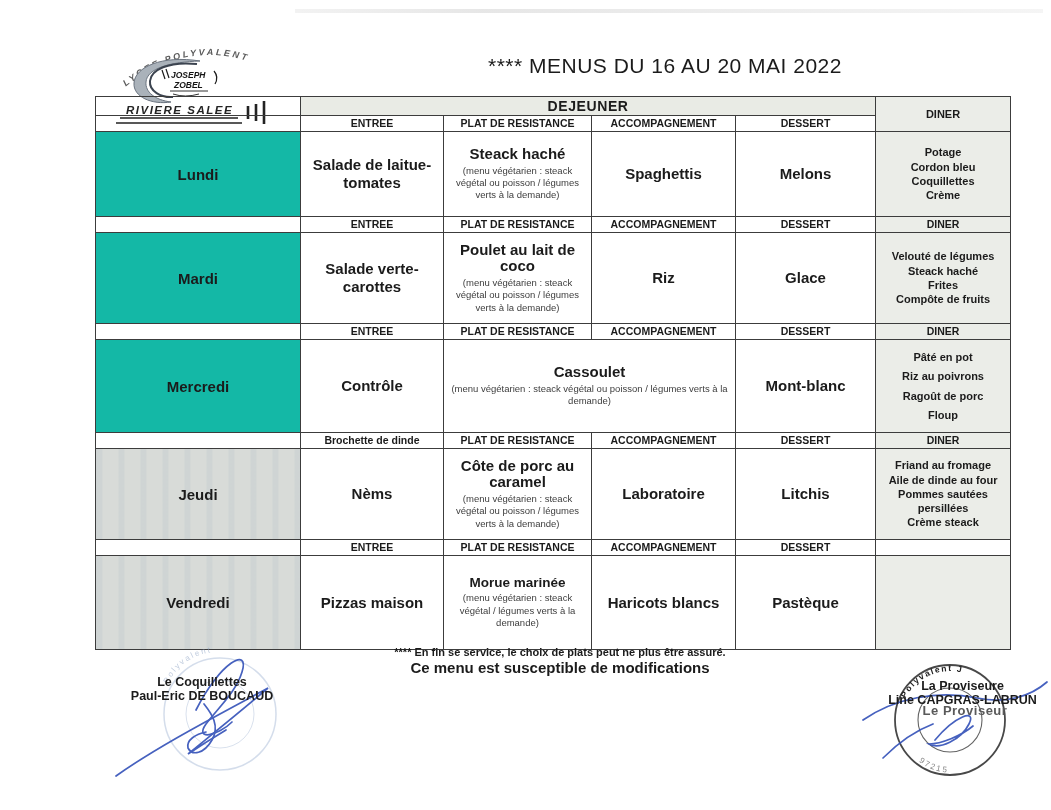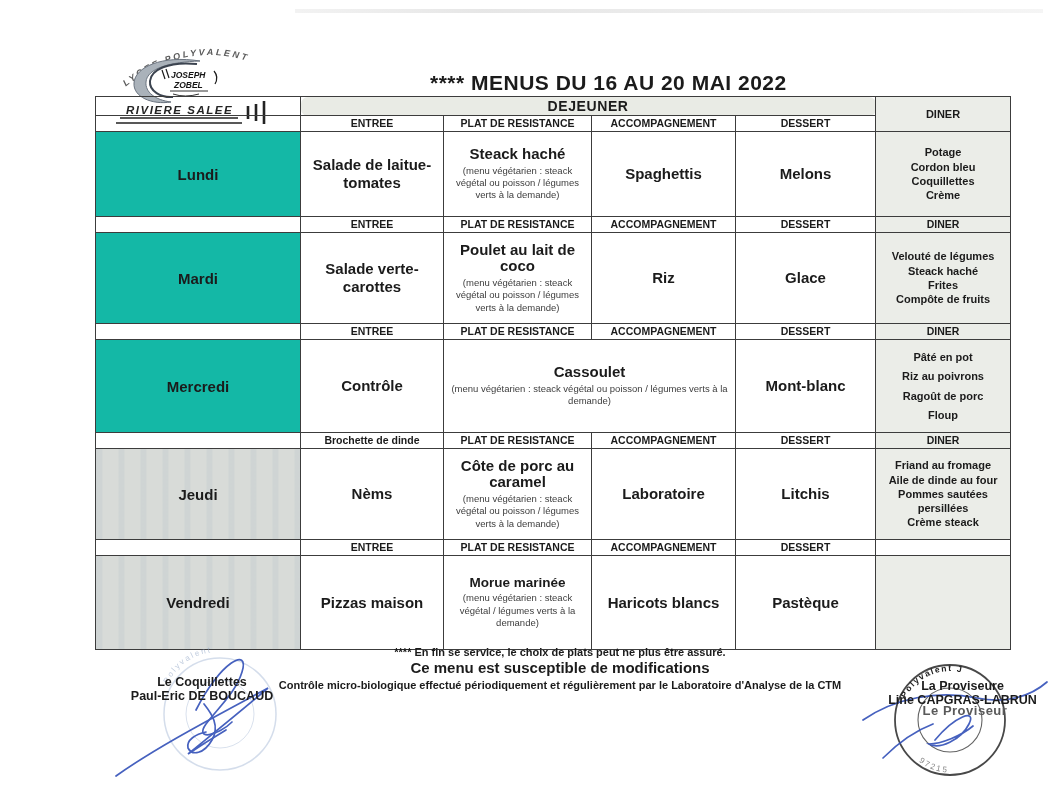--- a/index.html
+++ b/index.html
@@ -3,29 +3,29 @@
 <meta charset="utf-8">
 <style>
   html,body { margin:0; padding:0; background:#ffffff; }
   .page {
     position:relative; width:1051px; height:810px; background:#ffffff;
     font-family:"Liberation Sans", sans-serif; color:#1b1b1b; overflow:hidden;
   }
   .scan-line { position:absolute; left:295px; top:9px; width:748px; height:4px;
     background:linear-gradient(90deg,#f0f0f0,#e2e2e2 25%,#eaeaea 60%,#f3f3f3); opacity:.85; }
 
-  .title { position:absolute; left:430px; top:54px; width:470px; text-align:left;
-    font-size:21px; font-weight:bold; letter-spacing:.5px;margin-top:17px; }
+  .title { position:absolute; left:430px; top:54px; width:470px; text-align:center;
+    font-size:21px; font-weight:normal; letter-spacing:.5px; }
 
   table.menu { position:absolute; left:95px; top:96px; width:915px;
     border-collapse:collapse; table-layout:fixed; }
   table.menu td { border:1px solid #3c3c3c; padding:1px 3px; text-align:center;
     vertical-align:middle; overflow:hidden; }
   td.nob { border:none; background:transparent; }
-  .dej { background:#e9ebe5; font-weight:bold; font-size:14px; letter-spacing:.6px;border-radius:7px; }
+  .dej { background:#e9ebe5; font-weight:bold; font-size:14px; letter-spacing:.6px; }
   .dinh { background:#ebede8; font-weight:bold; font-size:11px; }
   tr.sub td { font-size:10.5px; font-weight:bold; height:15px; padding:0 2px; line-height:1; }
   tr.sub td.lab-diner { background:#ebede8; }
   td.dayname { border:2px solid #242424; font-weight:bold; font-size:15px; background:#14b8a6; }
   td.dayname.shaded { background:#d8dbd8;
     background-image:repeating-linear-gradient(90deg, rgba(190,200,205,.35) 0 6px, rgba(0,0,0,0) 6px 22px); }
   td.cell { font-weight:bold; font-size:15px; line-height:1.2; background:#fff; }
   .plat-t { font-weight:bold; font-size:15px; line-height:1.1; margin-bottom:2px; }
   .plat-n { font-weight:normal; font-size:9.5px; color:#3d3d3d; line-height:1.3; }
   td.dinerc { background:#ebede8; font-weight:bold; font-size:11px; line-height:1.3; }
@@ -211,21 +211,20 @@
       </td>
       <td class="cell">Haricots blancs</td>
       <td class="cell">Pastèque</td>
       <td class="dinerc"></td>
     </tr>
   </tbody>
     </table>
 
   <div class="footnote1">**** En fin se service, le choix de plats peut ne plus être assuré.</div>
   <div class="footnote2">Ce menu est susceptible de modifications</div>
-  <div class="footnote3">Contrôle micro-biologique effectué périodiquement et régulièrement par le Laboratoire d'Analyse de la CTM</div>
 
   <svg class="sig-left-svg" width="235" height="155" viewBox="0 0 235 155">
     <defs>
         <path id="lsArc" d="M 70 42 A 54 54 0 0 1 172 52" fill="none"></path>
       </defs>
     <circle cx="122" cy="72" r="56" fill="none" stroke="#9fb4d2" stroke-width="1.5" opacity="0.45"></circle>
     <circle cx="122" cy="72" r="34" fill="none" stroke="#9fb4d2" stroke-width="1" opacity="0.4"></circle>
     <text font-size="8" fill="#8aa0c2" opacity="0.55" letter-spacing="2">
       <textPath href="#lsArc">Polyvalent</textPath>
     </text>

